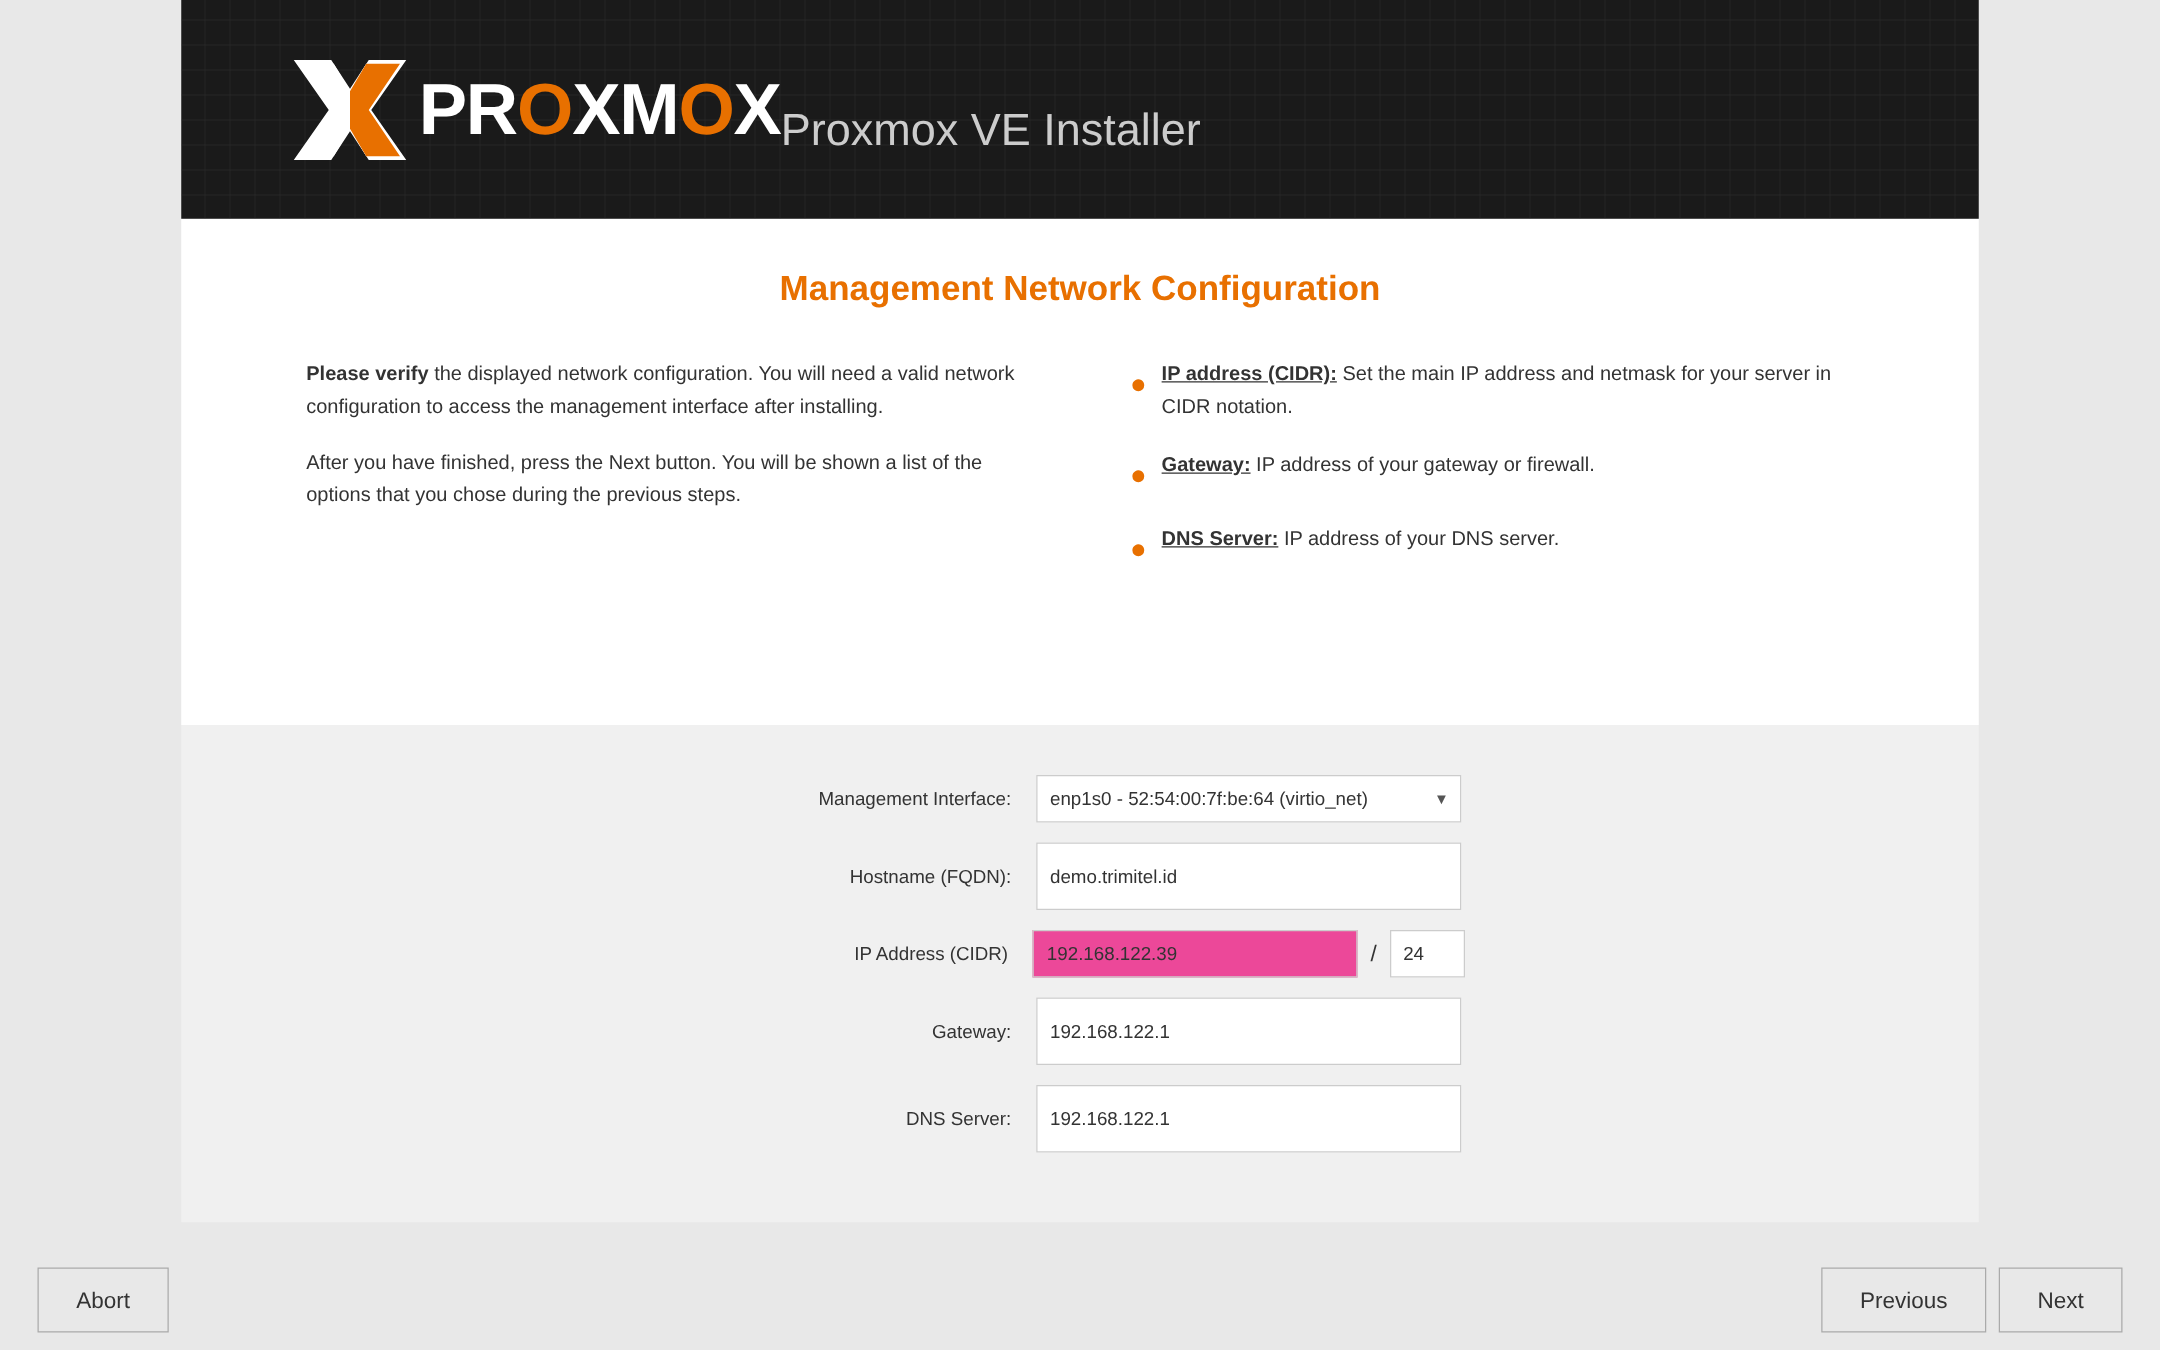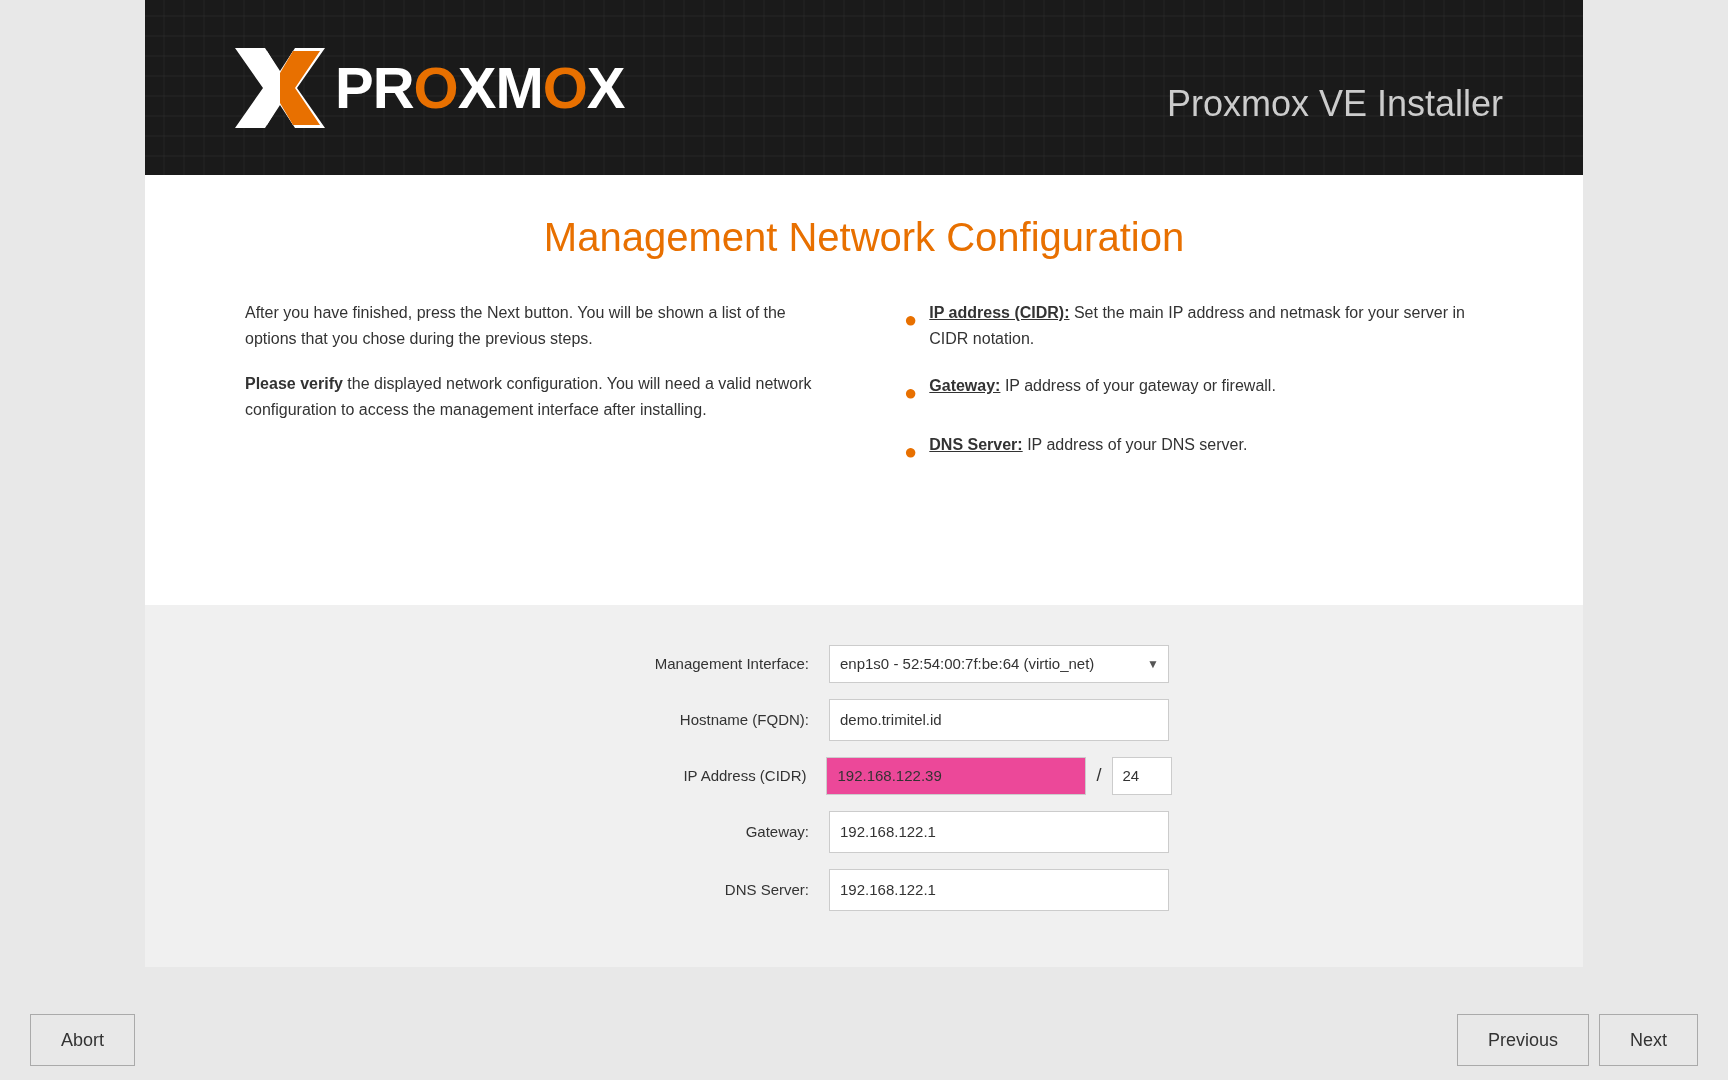--- a/index.html
+++ b/index.html
@@ -11,21 +11,20 @@
       display: flex;
       flex-direction: column;
     }
 
     
     .header {
       background: #1a1a1a;
       height: 175px;
       display: flex;
       align-items: center;
-      justify-content: space-between;
       padding: 0 80px;
       margin: 0 145px;
       position: relative;
       overflow: hidden;
     }
 
     .header-bg {
       position: absolute;
       top: 0; left: 0; right: 0; bottom: 0;
       background: 
@@ -64,22 +63,22 @@
     .main-content {
       flex: 1;
       background: white;
       padding: 40px 60px 30px;
       margin: 0 145px;
     }
 
     .page-title {
       text-align: center;
       color: #e87000;
-      font-size: 40px;
-      font-weight: normal;
+      font-size: 28px;
+      font-weight: bold;
       margin-bottom: 40px;
     }
 
     .description-section {
       display: flex;
       gap: 80px;
       margin-bottom: 50px;
       padding: 0 40px;
     }
 
@@ -142,21 +141,21 @@
       text-align: right;
       width: 250px;
       margin-right: 20px;
       font-size: 15px;
       color: #333;
       flex-shrink: 0;
     }
 
     .form-input {
       width: 340px;
-      height: 42px;
+      height: 54px;
       border: 1px solid #ccc;
       background: white;
       padding: 0 10px;
       font-size: 15px;
       color: #333;
       outline: none;
     }
 
     .select-wrapper {
       width: 340px;
@@ -272,24 +271,24 @@
   </div>
   <span class="installer-title">Proxmox VE Installer</span>
 </div>
 
 <div class="main-content">
   <h1 class="page-title">Management Network Configuration</h1>
 
   <div class="description-section">
 
     <div class="left-description">
-      <p>After you have finished, press the Next button. You will be shown a list of the options that you chose during the previous steps.</p>
       <p>
         <span class="bold">Please verify</span><span> the displayed network configuration. You will need a valid network configuration to access the management interface after installing.</span>
       </p>
+      <p>After you have finished, press the Next button. You will be shown a list of the options that you chose during the previous steps.</p>
     </div>
 
     <div class="right-description">
       <div class="bullet-item">
         <span class="bullet-dot">●</span>
         <span class="bullet-text">
           <span class="bold">IP address (CIDR):</span>
           <span> Set the main IP address and netmask for your server in CIDR notation.</span>
         </span>
       </div>

